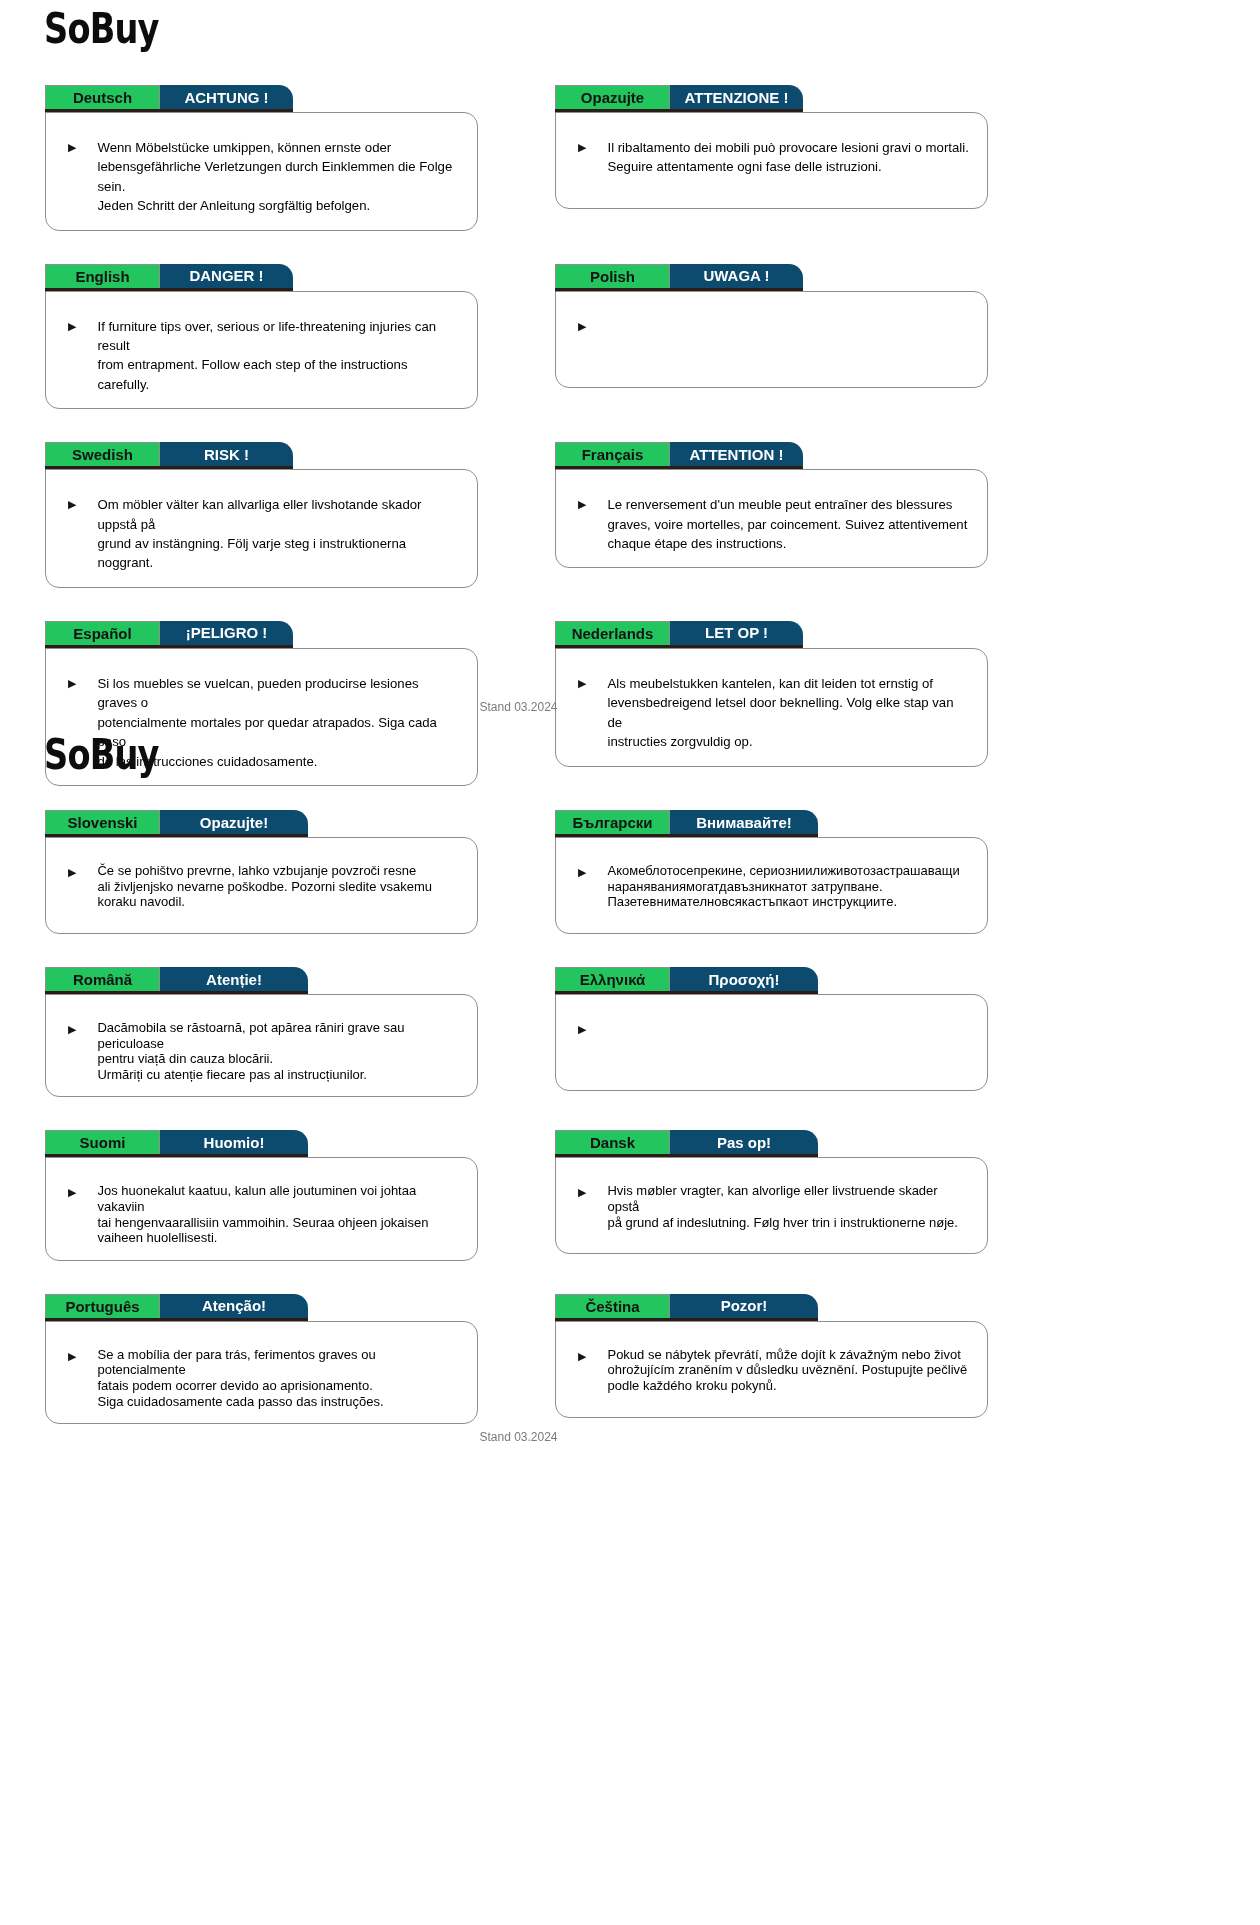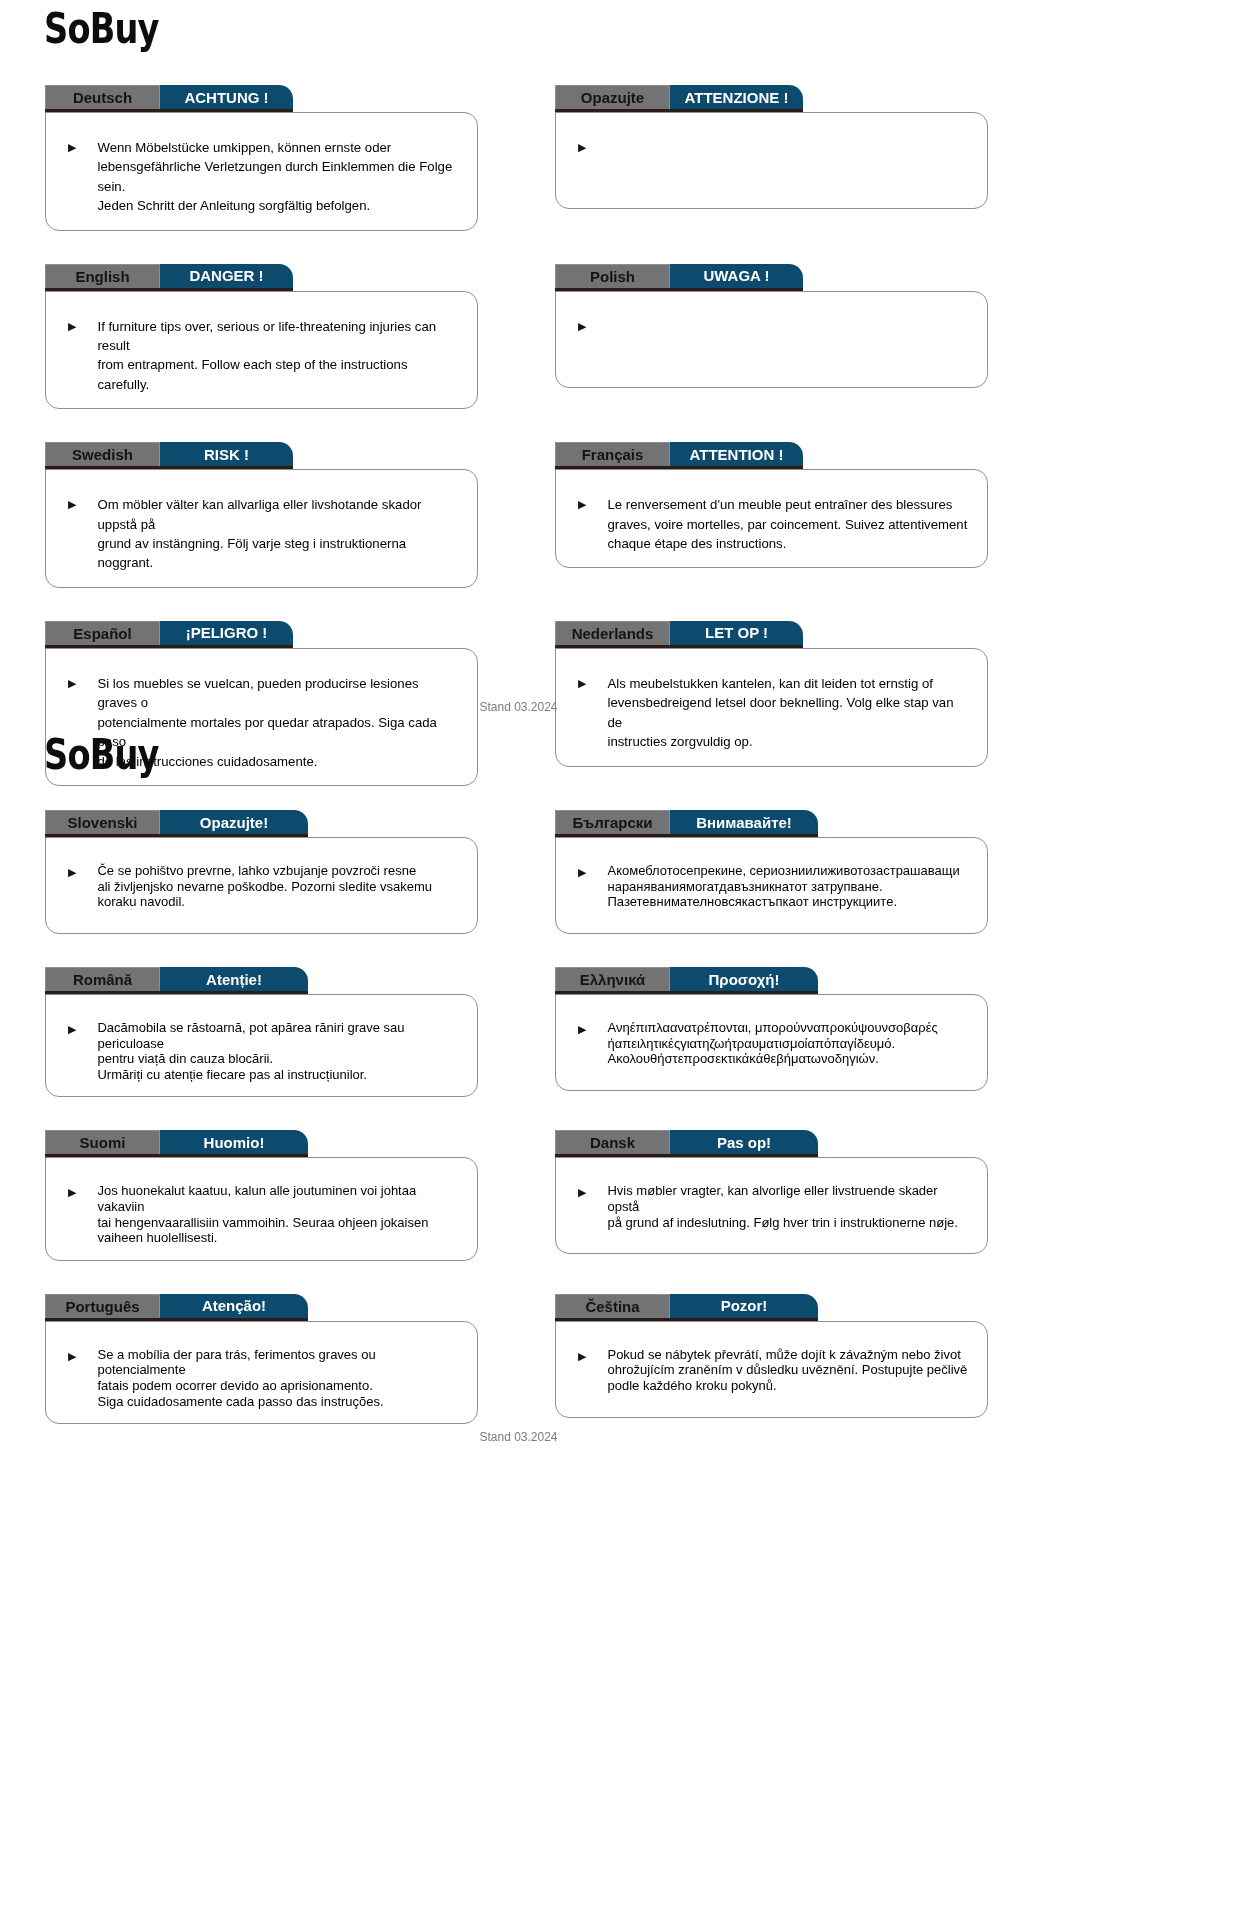--- a/index.html
+++ b/index.html
@@ -23,21 +23,21 @@
     column-gap:77px; row-gap:33px;
   }
   #grid1 { top:85px; }
   #grid2 { top:810px; }
   .card { width:433px; }
   .card-header {
     display:flex; height:28px; width:max-content;
     border-bottom:4px solid #2a1d17;
   }
   .lang-tab {
-    width:115px; background:#737373;
+    width:115px; background:#22c55e;
     border:1px solid #8f8f8f; border-bottom:none;
     display:flex; align-items:center; justify-content:center;
     font-weight:bold; font-size:15px; color:#141414;
   }
   .warn-tab {
     width:133px; background:#0c4a6e; color:#ffffff;
     border-radius:0 14px 0 0;
     display:flex; align-items:center; justify-content:center;
     font-weight:bold; font-size:15px;
   }
@@ -80,20 +80,22 @@
 Jeden Schritt der Anleitung sorgfältig befolgen.</p>
     </div>
   </div>
   <div class="card">
     <div class="card-header">
       <div class="lang-tab">Opazujte</div>
       <div class="warn-tab">ATTENZIONE !</div>
     </div>
     <div class="card-body">
       <span class="bullet">▶</span>
+      <p class="warn-text">Il ribaltamento dei mobili può provocare lesioni gravi o mortali.
+Seguire attentamente ogni fase delle istruzioni.</p>
     </div>
   </div>
   <div class="card">
     <div class="card-header">
       <div class="lang-tab">English</div>
       <div class="warn-tab">DANGER !</div>
     </div>
     <div class="card-body">
       <span class="bullet">▶</span>
       <p class="warn-text">If furniture tips over, serious or life-threatening injuries can result
@@ -199,23 +201,20 @@
 Urmăriți cu atenție fiecare pas al instrucțiunilor.</p>
     </div>
   </div>
   <div class="card">
     <div class="card-header">
       <div class="lang-tab">Ελληνικά</div>
       <div class="warn-tab">Προσοχή!</div>
     </div>
     <div class="card-body">
       <span class="bullet">▶</span>
-      <p class="warn-text">Ανηέπιπλαανατρέπονται, μπορούνναπροκύψουνσοβαρές
-ήαπειλητικέςγιατηζωήτραυματισμοίαπόπαγίδευμό.
-Ακολουθήστεπροσεκτικάκάθεβήματωνοδηγιών.</p>
     </div>
   </div>
   <div class="card">
     <div class="card-header">
       <div class="lang-tab">Suomi</div>
       <div class="warn-tab">Huomio!</div>
     </div>
     <div class="card-body">
       <span class="bullet">▶</span>
       <p class="warn-text">Jos huonekalut kaatuu, kalun alle joutuminen voi johtaa vakaviin

